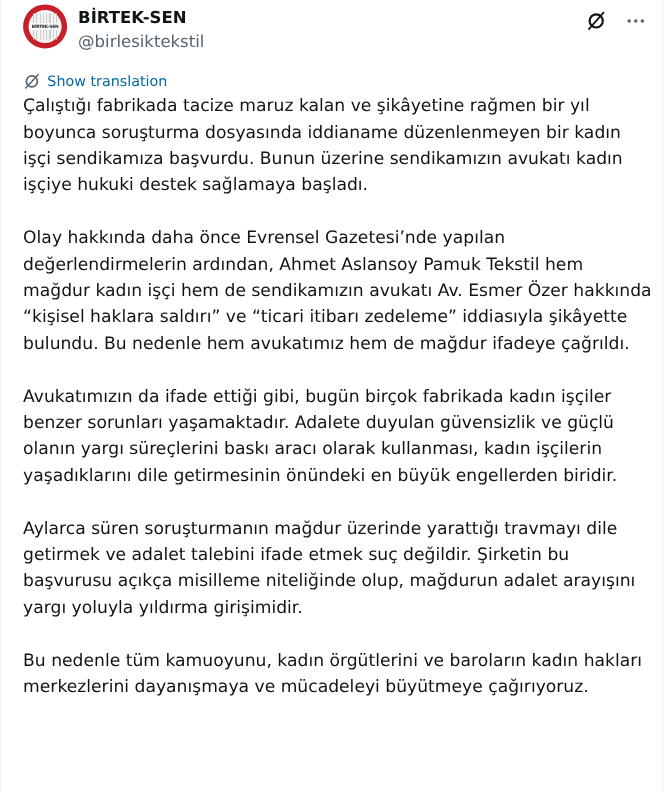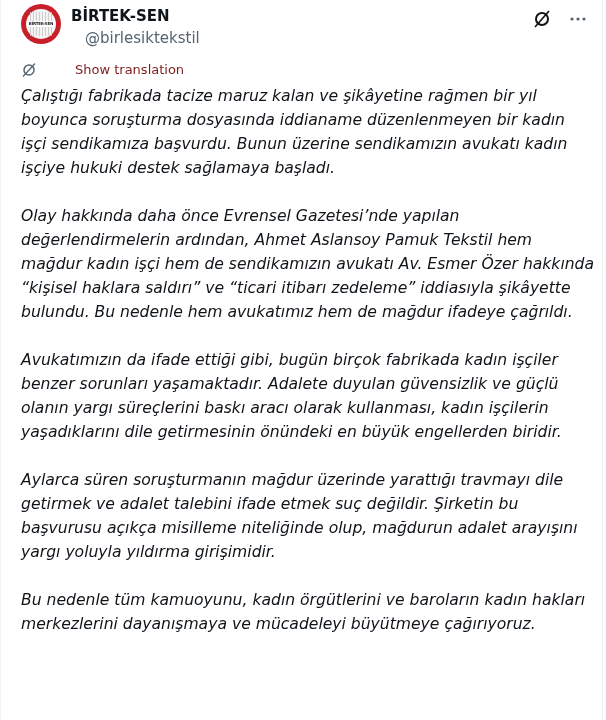--- a/index.html
+++ b/index.html
@@ -30,34 +30,34 @@
     .avatar .band {
       position: absolute; left: 6px; top: 17px; width: 28px; height: 6px; background: #fff;
       font-size: 4px; font-weight: bold; color: #222; text-align: center; line-height: 6px;
       letter-spacing: -.2px;
     }
     .name {
       position: absolute; left: 50px; top: 2px; font-size: 15px; font-weight: bold;
       line-height: 20px; color: #0f1419;
     }
     .handle {
-      position: absolute; left: 64px; top: 24px; font-size: 15px; line-height: 20px; color: #536471;
+      position: absolute; left: 50px; top: 24px; font-size: 15px; line-height: 20px; color: #536471;
     }
     .grok-btn { position: absolute; right: 36px; top: 5px; width: 20px; height: 20px; cursor: pointer; }
     .more-btn { position: absolute; right: 0px; top: 5px; width: 20px; height: 20px; cursor: pointer; }
     .translate {
-      position: absolute; left: 20px; top: 62px; height: 20px; display: flex; align-items: flex-start;
-      font-size: 13px; color: #7f1d1d; cursor: pointer; gap: 32px;
+      position: absolute; left: 20px; top: 62px; height: 20px; display: flex; align-items: flex-end;
+      font-size: 13px; color: #0369a1; cursor: pointer;
     }
     .translate svg { margin-right: 6px; }
     .body-text {
       position: absolute; left: 20px; top: 84px; width: 575px;
       font-size: 15.6px; line-height: 24px; color: #0f1419;
     }
-    .body-text p { margin: 0 0 24px 0; white-space: pre-line; font-style: italic; }
+    .body-text p { margin: 0 0 24px 0; white-space: pre-line; }
   </style>
 </head>
 <body>
 
 <div class="frame">
 
   <div class="header">
     <div class="avatar">
       <div class="inner"></div>
       <div class="grid"></div>

